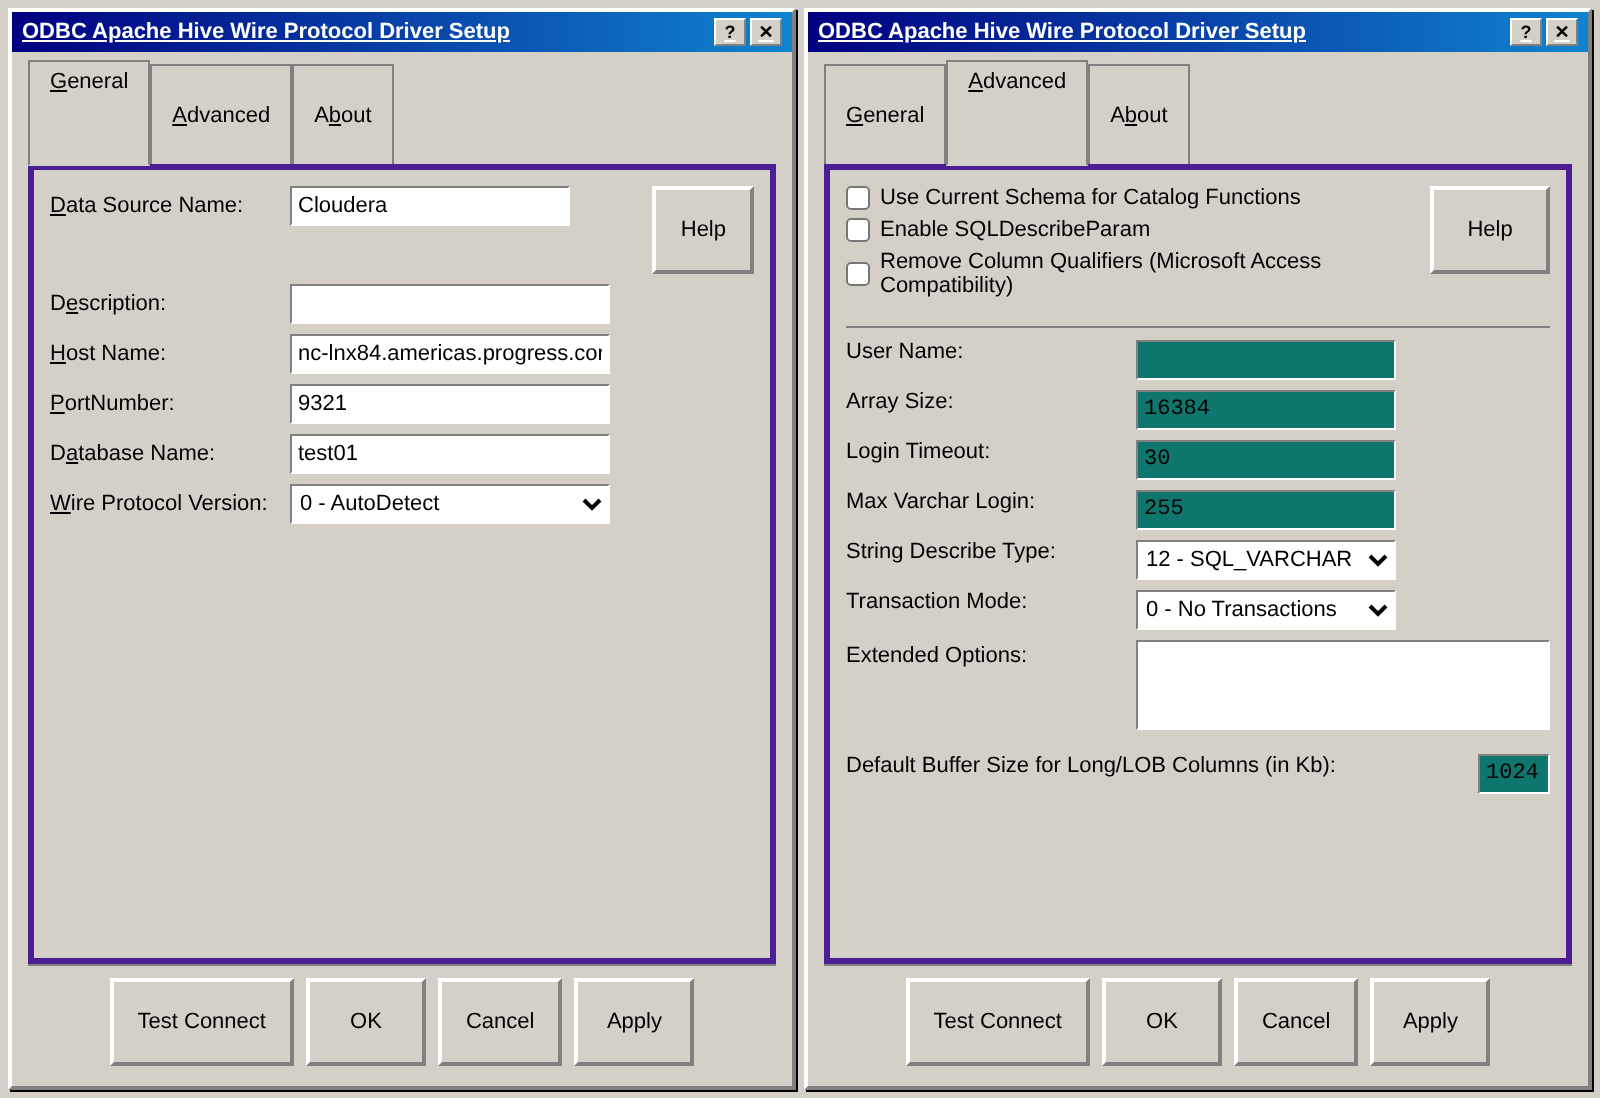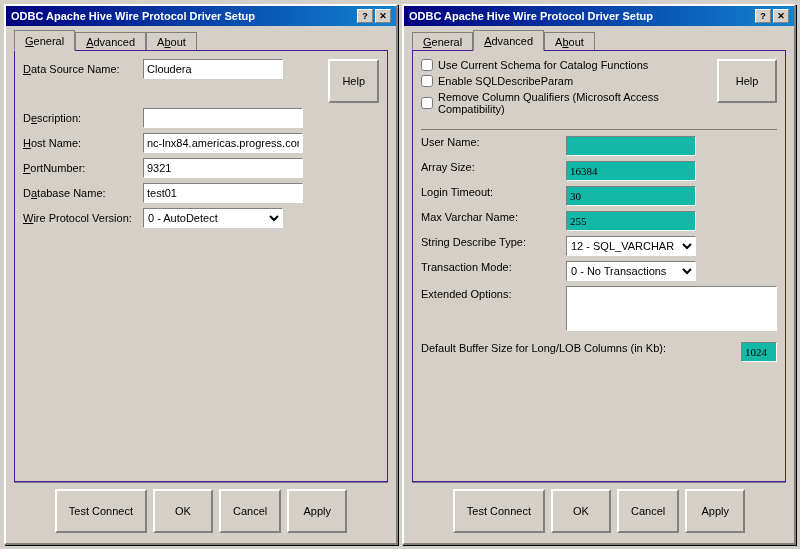--- a/index.html
+++ b/index.html
@@ -24,20 +24,21 @@
     }
     .title-bar {
       background: linear-gradient(to right, #000080, #1084d0);
       color: white;
       padding: 3px 5px;
       display: flex;
       align-items: center;
       justify-content: space-between;
       font-weight: bold;
       font-size: 11px;
+      text-decoration: underline;
     }
     .title-bar-buttons {
       display: flex;
       gap: 2px;
     }
     .title-btn {
       background: #d4d0c8;
       border: 1px solid;
       border-color: #ffffff #808080 #808080 #ffffff;
       width: 16px;
@@ -54,42 +55,42 @@
       flex: 1;
       display: flex;
       flex-direction: column;
     }
     .tabs {
       display: flex;
       gap: 0;
       margin-bottom: -1px;
     }
     .tab {
-      padding: 3px 10px;
+      padding: 19px 10px;
       border: 1px solid #808080;
       border-bottom: none;
       background: #d4d0c8;
       cursor: pointer;
       font-size: 11px;
       position: relative;
     }
     .tab.active {
       background: #d4d0c8;
       border-color: #808080;
       border-bottom: 1px solid #d4d0c8;
       font-weight: normal;
       z-index: 1;
       margin-top: -2px;
       padding-top: 4px;
     }
     .tab-underline {
       text-decoration: underline;
     }
     .tab-panel {
-      border: 1px solid #4c1d95;
+      border: 3px solid #4c1d95;
       background: #d4d0c8;
       padding: 8px;
       flex: 1;
       display: flex;
       flex-direction: column;
       position: relative;
     }
     .form-row {
       display: flex;
       align-items: center;
@@ -164,24 +165,24 @@
       width: 145px;
       text-align: left;
       font-size: 11px;
       flex-shrink: 0;
     }
     .advanced-input {
       width: 130px;
       height: 20px;
       border: 1px solid;
       border-color: #808080 #ffffff #ffffff #808080;
-      background: #14b8a6;
+      background: #0f766e;
       font-size: 11px;
       padding: 1px 3px;
-      font-family: Liberation Serif, serif;
+      font-family: Liberation Mono, monospace;
     }
     .advanced-select {
       width: 130px;
       height: 20px;
       border: 1px solid;
       border-color: #808080 #ffffff #ffffff #808080;
       background: white;
       font-size: 11px;
       font-family: 'MS Sans Serif', Arial, sans-serif;
     }
@@ -244,21 +245,21 @@
       <div class="form-row">
         <span class="form-label"><span class="form-label-underline">P</span>ortNumber:</span>
         <input class="form-input" type="text" value="9321" style="width: 160px; flex: 0 0 auto;">
       </div>
       <div class="form-row">
         <span class="form-label">D<span class="form-label-underline">a</span>tabase Name:</span>
         <input class="form-input" type="text" value="test01" style="width: 160px; flex: 0 0 auto;">
       </div>
       <div class="form-row">
         <span class="form-label"><span class="form-label-underline">W</span>ire Protocol Version:</span>
-        <select class="form-select" style="width:140px; flex:none;">
+        <select class="form-select" style="width:160px; flex:none;">
           <option>0 - AutoDetect</option>
         </select>
       </div>
     </div>
     <div class="button-row">
       <button class="win-button">Test Connect</button>
       <button class="win-button">OK</button>
       <button class="win-button">Cancel</button>
       <button class="win-button">Apply</button>
     </div>
@@ -304,21 +305,21 @@
       </div>
       <div class="advanced-form-row">
         <span class="advanced-label">Array Size:</span>
         <input class="advanced-input" type="text" value="16384" style="">
       </div>
       <div class="advanced-form-row">
         <span class="advanced-label">Login Timeout:</span>
         <input class="advanced-input" type="text" value="30" style="">
       </div>
       <div class="advanced-form-row">
-        <span class="advanced-label">Max Varchar Name:</span>
+        <span class="advanced-label">Max Varchar Login:</span>
         <input class="advanced-input" type="text" value="255" style="">
       </div>
       <div class="advanced-form-row">
         <span class="advanced-label">String Describe Type:</span>
         <select class="advanced-select">
           <option>12 - SQL_VARCHAR</option>
         </select>
       </div>
       <div class="advanced-form-row">
         <span class="advanced-label">Transaction Mode:</span>

